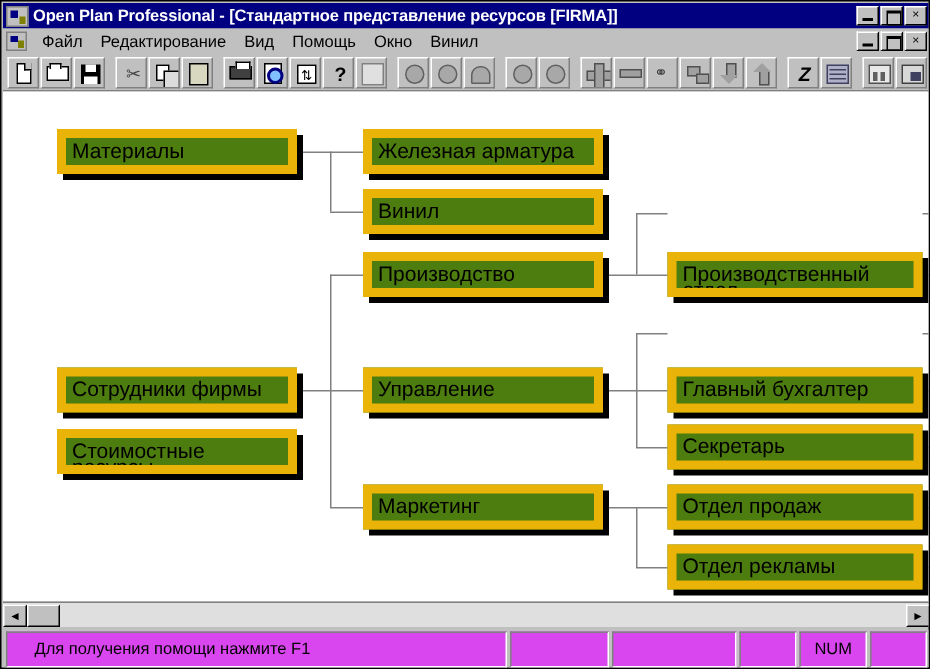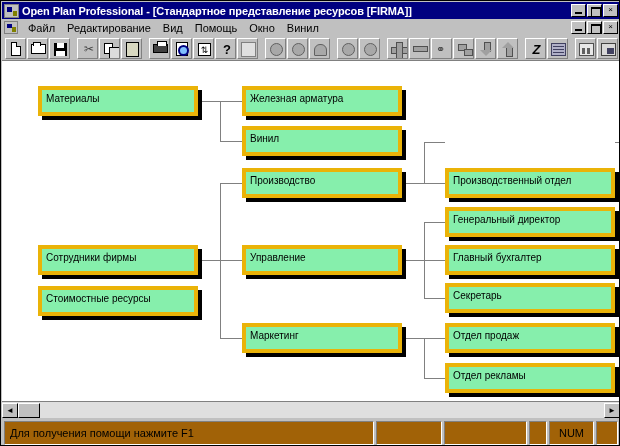--- a/index.html
+++ b/index.html
@@ -176,24 +176,24 @@
 
   
   .canvas {
     position: absolute; left: 1px; top: 60px;
     width: 618px; height: 340px;
     background: #ffffff;
     overflow: hidden;
   }
   .node {
     position: absolute;
-    background: #86efac;
-    border: 4px solid #eab308;
+    background: #4d7c0f;
+    border: 6px solid #eab308;
     box-shadow: 4px 4px 0 #000000;
-    font-size: 10px;
+    font-size: 14px;
     color: #000;
     padding: 3px 3px 0 4px;
     line-height: 11px;
     white-space: pre-wrap;
     overflow: hidden;
   }
   .conn {
     position: absolute;
     background: #808080;
   }
@@ -233,29 +233,29 @@
   .statusbar {
     position: absolute; left: 1px; top: 419px;
     width: 618px; height: 25px;
     background: #c0c0c0;
     display: flex; align-items: center;
     padding: 3px 2px;
     gap: 2px;
   }
   .sb-panel {
     height: 24px;
-    background: #a16207;
+    background: #d946ef;
     border-top: 1px solid #808080;
     border-left: 1px solid #808080;
     border-right: 1px solid #ffffff;
     border-bottom: 1px solid #ffffff;
     font-size: 11px;
     color: #000;
     display: flex; align-items: center;
-    padding: 0 5px;
+    padding: 0 18px;
     overflow: hidden;
     white-space: nowrap;
   }
   .sb-main { flex: 1 1 auto; }
   .sb-p1 { width: 66px; flex:0 0 auto; }
   .sb-p2 { width: 83px; flex:0 0 auto; }
   .sb-p3 { width: 18px; flex:0 0 auto; }
   .sb-p4 { width: 45px; flex:0 0 auto; justify-content:center; }
   .sb-p5 { width: 22px; flex:0 0 auto; }
 </style>
@@ -409,21 +409,20 @@
       <div class="conn h" style="left: 613px; top: 161px; width: 5px; height: 1px; background: rgb(128, 128, 128);"></div>
       <div class="conn h" style="left: 613px; top: 199px; width: 5px; height: 1px; background: rgb(128, 128, 128);"></div>
       <div class="conn h" style="left: 613px; top: 237px; width: 5px; height: 1px; background: rgb(128, 128, 128);"></div>
       <div class="conn h" style="left: 613px; top: 277px; width: 5px; height: 1px; background: rgb(128, 128, 128);"></div>
       <div class="conn h" style="left: 613px; top: 317px; width: 5px; height: 1px; background: rgb(128, 128, 128);"></div>
       <div class="node" style="left: 36px; top: 25px; width: 160px; height: 30px;"><span>Материалы</span></div>
       <div class="node" style="left: 240px; top: 25px; width: 160px; height: 30px;"><span>Железная арматура</span></div>
       <div class="node" style="left: 240px; top: 65px; width: 160px; height: 30px;"><span>Винил</span></div>
       <div class="node" style="left: 240px; top: 107px; width: 160px; height: 30px;"><span>Производство</span></div>
       <div class="node" style="left: 443px; top: 107px; width: 170px; height: 30px;"><span>Производственный отдел</span></div>
-      <div class="node" style="left: 443px; top: 146px; width: 170px; height: 30px;"><span>Генеральный директор</span></div>
       <div class="node" style="left: 36px; top: 184px; width: 160px; height: 30px;"><span>Сотрудники фирмы</span></div>
       <div class="node" style="left: 240px; top: 184px; width: 160px; height: 30px;"><span>Управление</span></div>
       <div class="node" style="left: 443px; top: 184px; width: 170px; height: 30px;"><span>Главный бухгалтер</span></div>
       <div class="node" style="left: 36px; top: 225px; width: 160px; height: 30px;"><span>Стоимостные ресурсы</span></div>
       <div class="node" style="left: 443px; top: 222px; width: 170px; height: 30px;"><span>Секретарь</span></div>
       <div class="node" style="left: 443px; top: 262px; width: 170px; height: 30px;"><span>Отдел продаж</span></div>
       <div class="node" style="left: 240px; top: 262px; width: 160px; height: 30px;"><span>Маркетинг</span></div>
       <div class="node" style="left: 443px; top: 302px; width: 170px; height: 30px;"><span>Отдел рекламы</span></div>
     </div>
 

